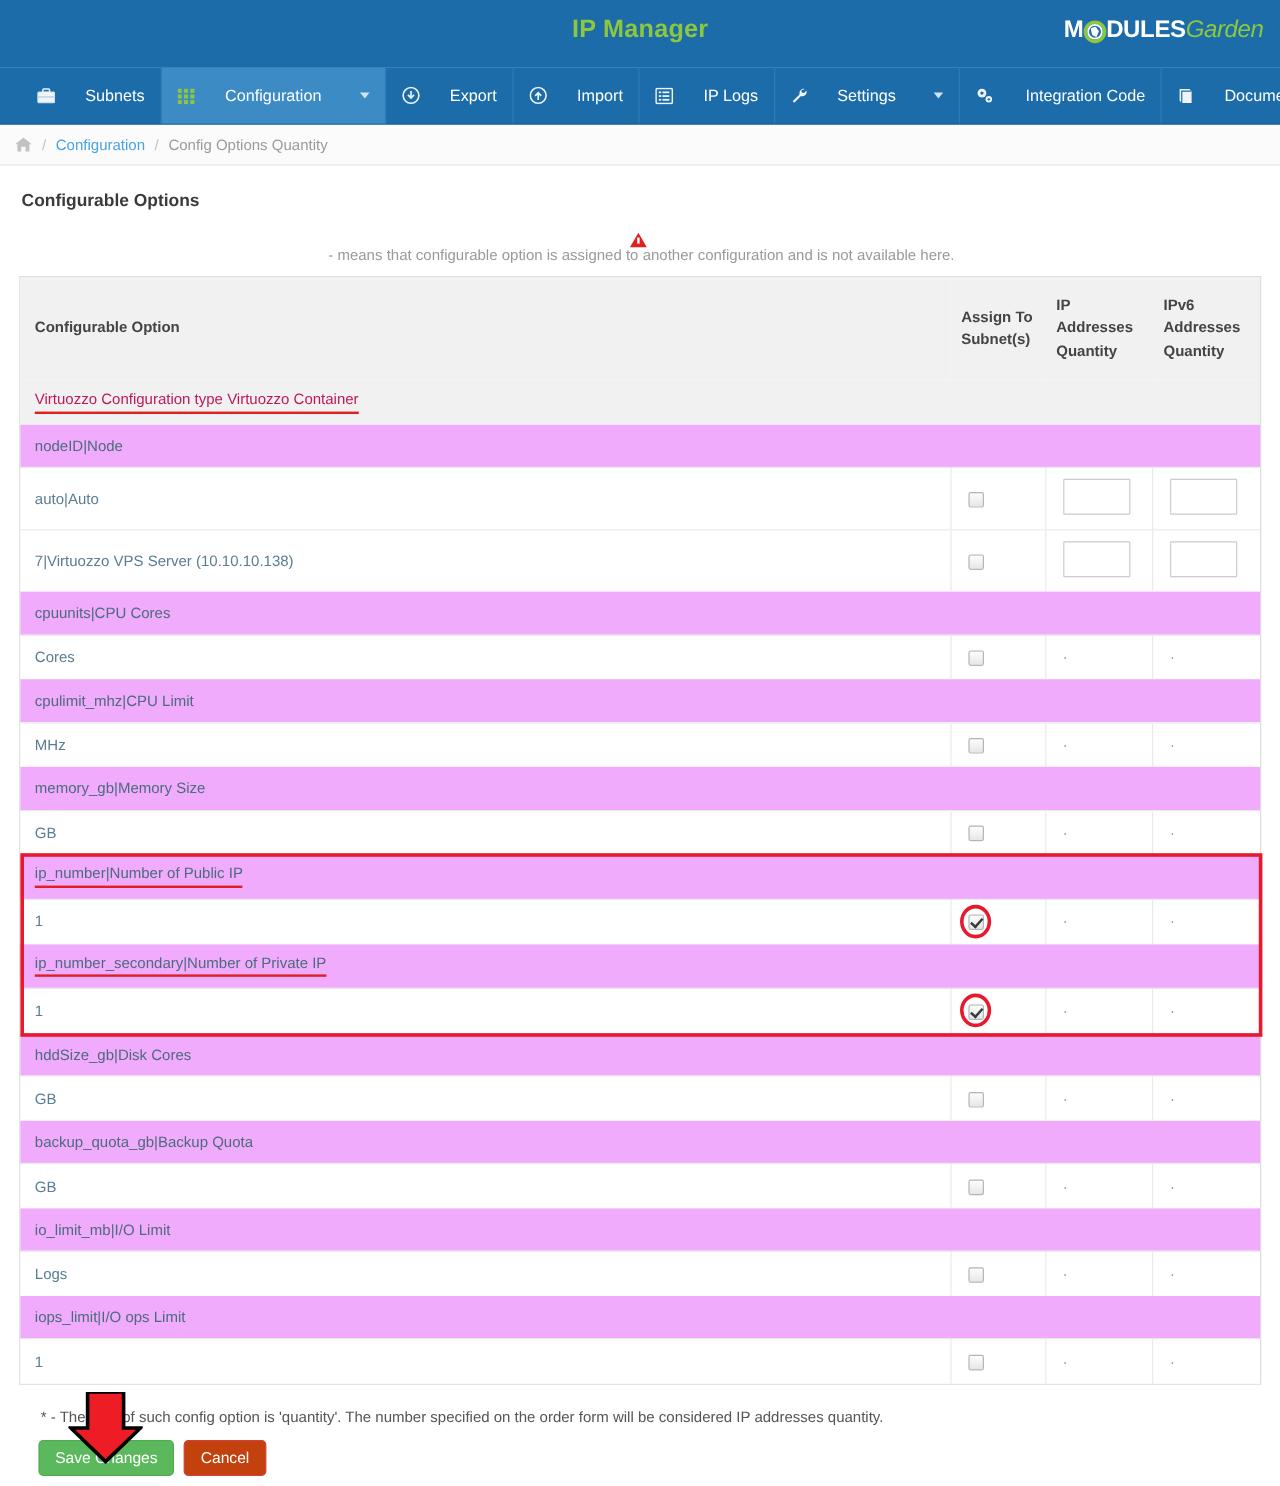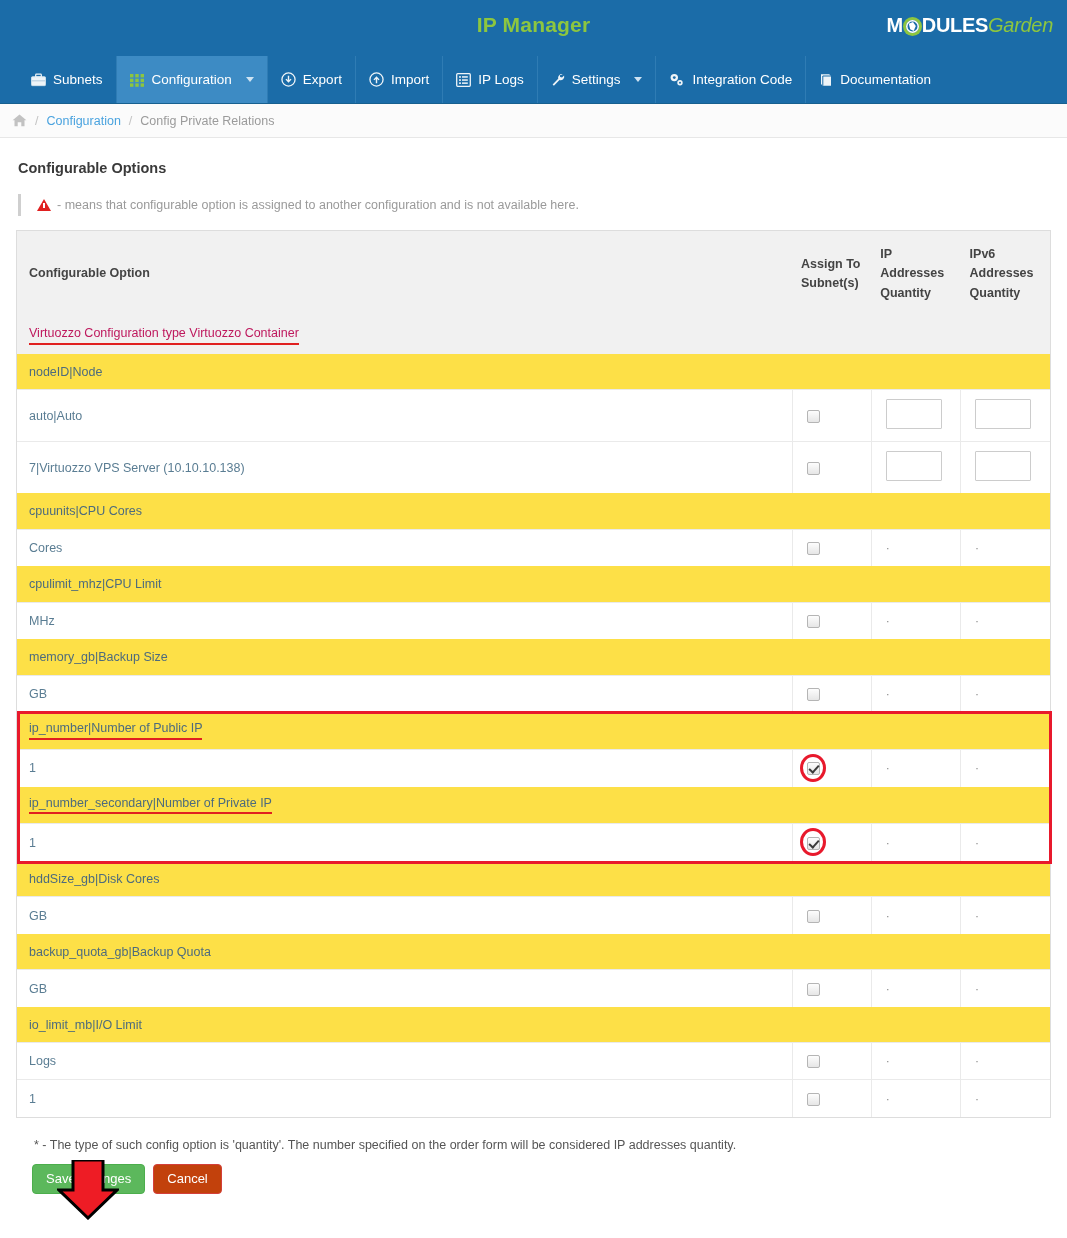--- a/index.html
+++ b/index.html
@@ -75,21 +75,21 @@
     background: #1b6ca8;
     height: 48px;
     display: flex;
     align-items: stretch;
     padding-left: 18px;
     border-bottom: 1px solid #17608f;
   }
   .nav-item {
     display: flex;
     align-items: center;
-    gap: 7px;
+    gap: 25px;
     padding: 0 13px;
     color: #ffffff;
     font-size: 13.5px;
     border-left: 1px solid #2f7cb4;
     cursor: pointer;
     white-space: nowrap;
   }
   .nav-item:first-child { border-left: none; }
   .nav-item.active { background: #3d8bc4; }
   .nav-caret {
@@ -126,20 +126,21 @@
     color: #3a3a3a;
     margin: 22px 0 0 2px;
   }
   .note {
     margin: 18px 0 0 2px;
     display: flex;
     align-items: center;
     font-size: 12.5px;
     color: #9a9a9a;
     height: 22px;
+    flex-direction: column;
   }
   .note-bar {
     width: 3px; height: 22px;
     background: #cfcfcf;
     margin-right: 16px;
   }
   .warn-tri {
     width: 0; height: 0;
     border-left: 7px solid transparent;
     border-right: 7px solid transparent;
@@ -183,21 +184,21 @@
   }
   thead th.first { border-left: none; padding-left: 12px; }
   thead tr { height: 86px; }
 
   col.c-opt   { width: 763px; }
   col.c-assg  { width: 78px; }
   col.c-ip    { width: 88px; }
   col.c-ipv6  { width: 88px; }
 
   tr.group td {
-    background: #fde047;
+    background: #f0abfc;
     font-size: 12.5px;
     color: #4d6b7d;
     padding: 9px 12px;
     height: 36px;
   }
   tr.group.plain td {
     background: #f1f1f1;
     color: #be185d;
   }
   tr.group .underlined {
@@ -424,21 +425,21 @@
 
 <div class="breadcrumb">
   <span class="home-icon">
     <svg width="15" height="13" viewBox="0 0 15 13">
         <path d="M7.5 0.6L0.6 6.2h1.9v6h3.2V8.3h3.6V12.2h3.2v-6h1.9z" fill="#c2c2c2"></path>
       </svg>
   </span>
   <span class="sep">/</span>
   <span class="crumb-link">Configuration</span>
   <span class="sep">/</span>
-  <span class="crumb-current">Config Private Relations</span>
+  <span class="crumb-current">Config Options Quantity</span>
 </div>
 
 <div class="page">
 
   <div class="page-title">Configurable Options</div>
 
   <div class="note">
     <span class="note-bar"></span>
     <span class="warn-tri"></span>
     <span>- means that configurable option is assigned to another configuration and is not available here.</span>
@@ -491,21 +492,21 @@
           <tr class="group">
             <td colspan="4"><span>cpulimit_mhz|CPU Limit</span></td>
           </tr>
           <tr class="opt short">
             <td class="label">MHz</td>
             <td class="ctr"><span class="cbx-wrap"><span class="cbx"></span></span></td>
             <td class="ctr"><span class="dot">·</span></td>
             <td class="ctr"><span class="dot">·</span></td>
           </tr>
           <tr class="group">
-            <td colspan="4"><span>memory_gb|Backup Size</span></td>
+            <td colspan="4"><span>memory_gb|Memory Size</span></td>
           </tr>
           <tr class="opt short">
             <td class="label">GB</td>
             <td class="ctr"><span class="cbx-wrap"><span class="cbx"></span></span></td>
             <td class="ctr"><span class="dot">·</span></td>
             <td class="ctr"><span class="dot">·</span></td>
           </tr>
           <tr class="group">
             <td colspan="4"><span class="underlined">ip_number|Number of Public IP</span></td>
           </tr>
@@ -543,20 +544,23 @@
             <td class="ctr"><span class="dot">·</span></td>
           </tr>
           <tr class="group">
             <td colspan="4"><span>io_limit_mb|I/O Limit</span></td>
           </tr>
           <tr class="opt short">
             <td class="label">Logs</td>
             <td class="ctr"><span class="cbx-wrap"><span class="cbx"></span></span></td>
             <td class="ctr"><span class="dot">·</span></td>
             <td class="ctr"><span class="dot">·</span></td>
+          </tr>
+          <tr class="group">
+            <td colspan="4"><span>iops_limit|I/O ops Limit</span></td>
           </tr>
           <tr class="opt short">
             <td class="label">1</td>
             <td class="ctr"><span class="cbx-wrap"><span class="cbx"></span></span></td>
             <td class="ctr"><span class="dot">·</span></td>
             <td class="ctr"><span class="dot">·</span></td>
           </tr>
         </tbody>
     </table>
     <div class="red-box" id="redbox" style="left: 0px; top: 480.25px; width: 1035px; height: 152.5px;"></div>

